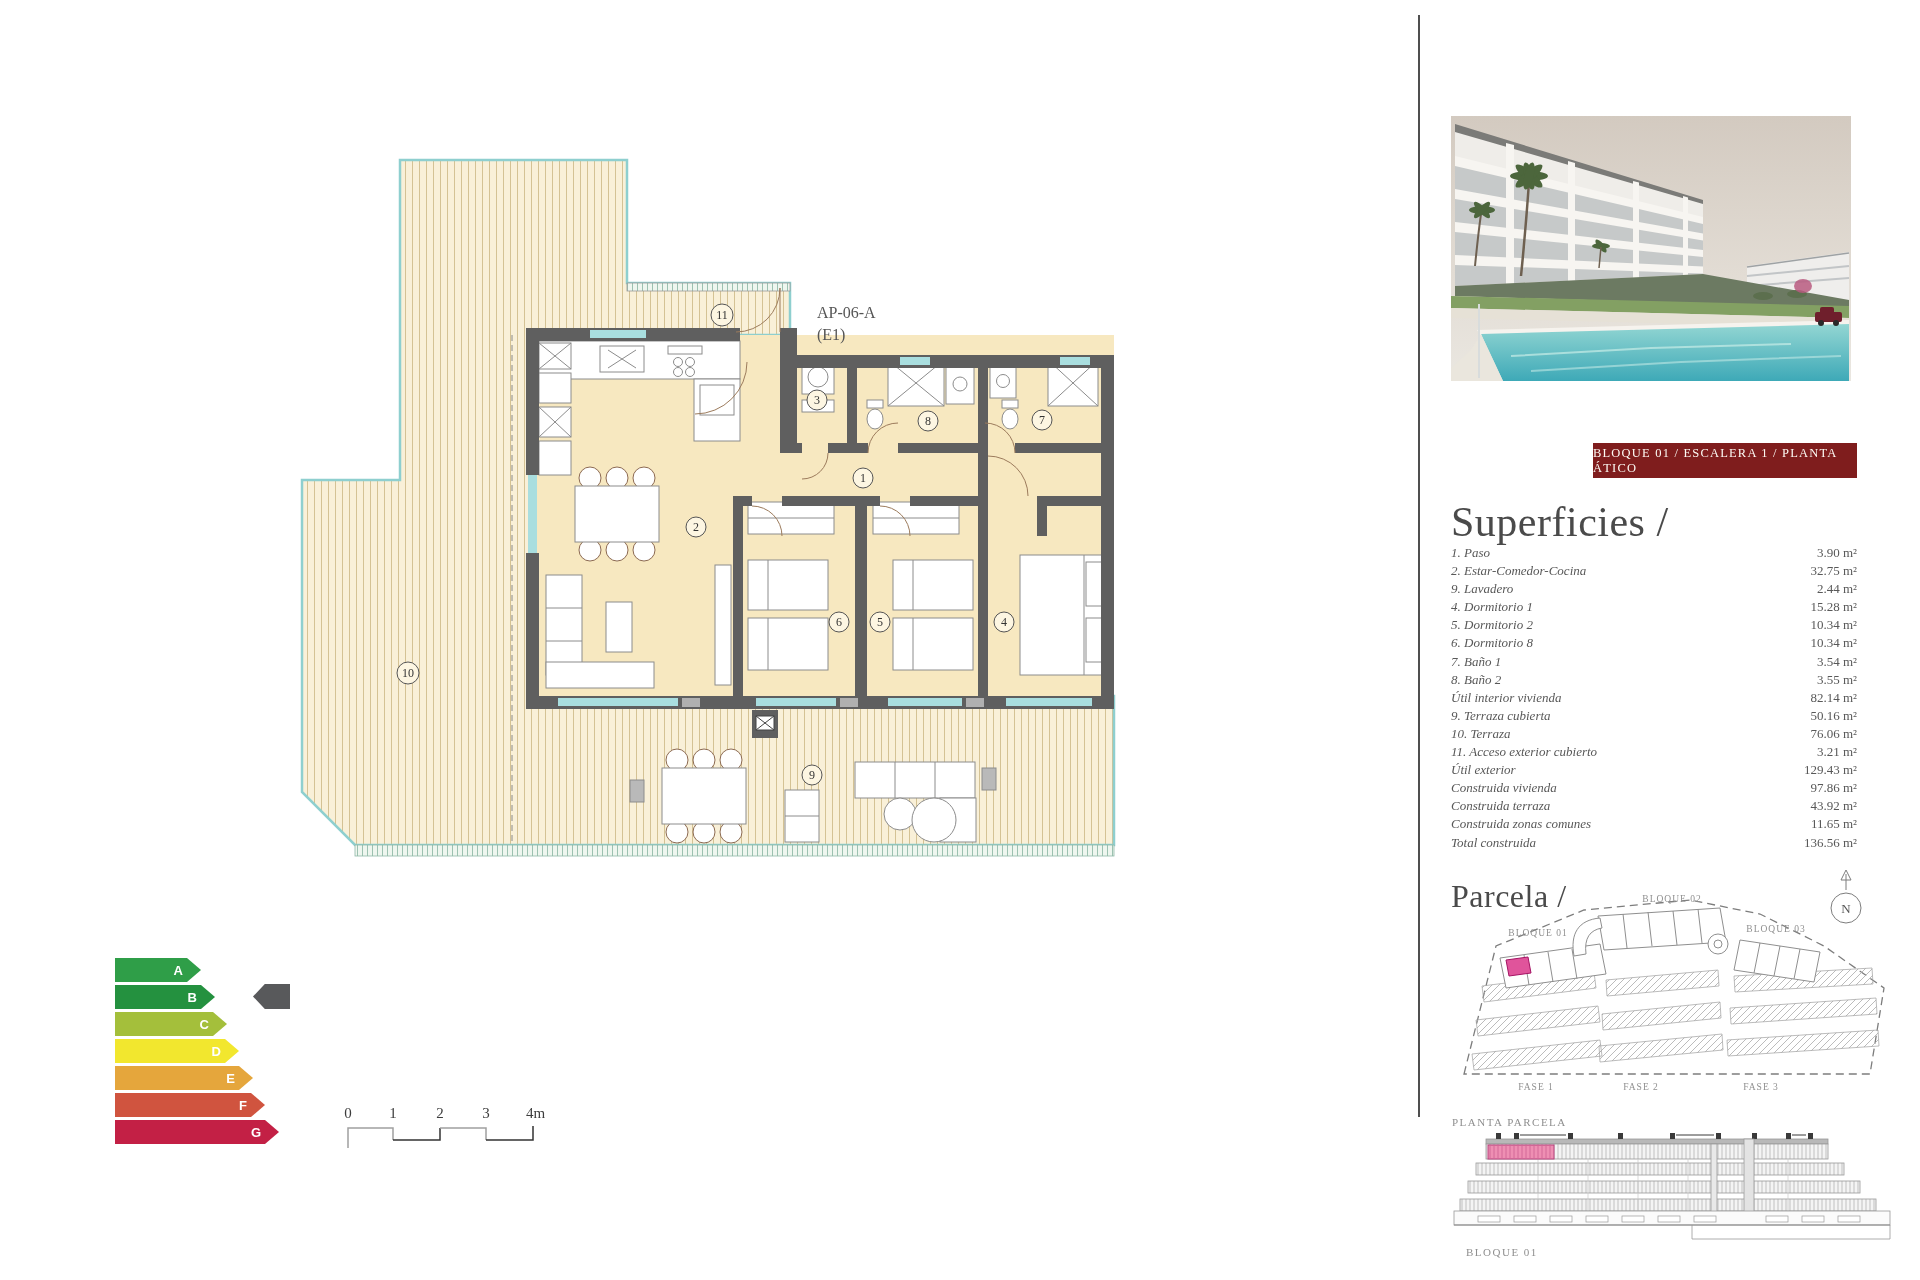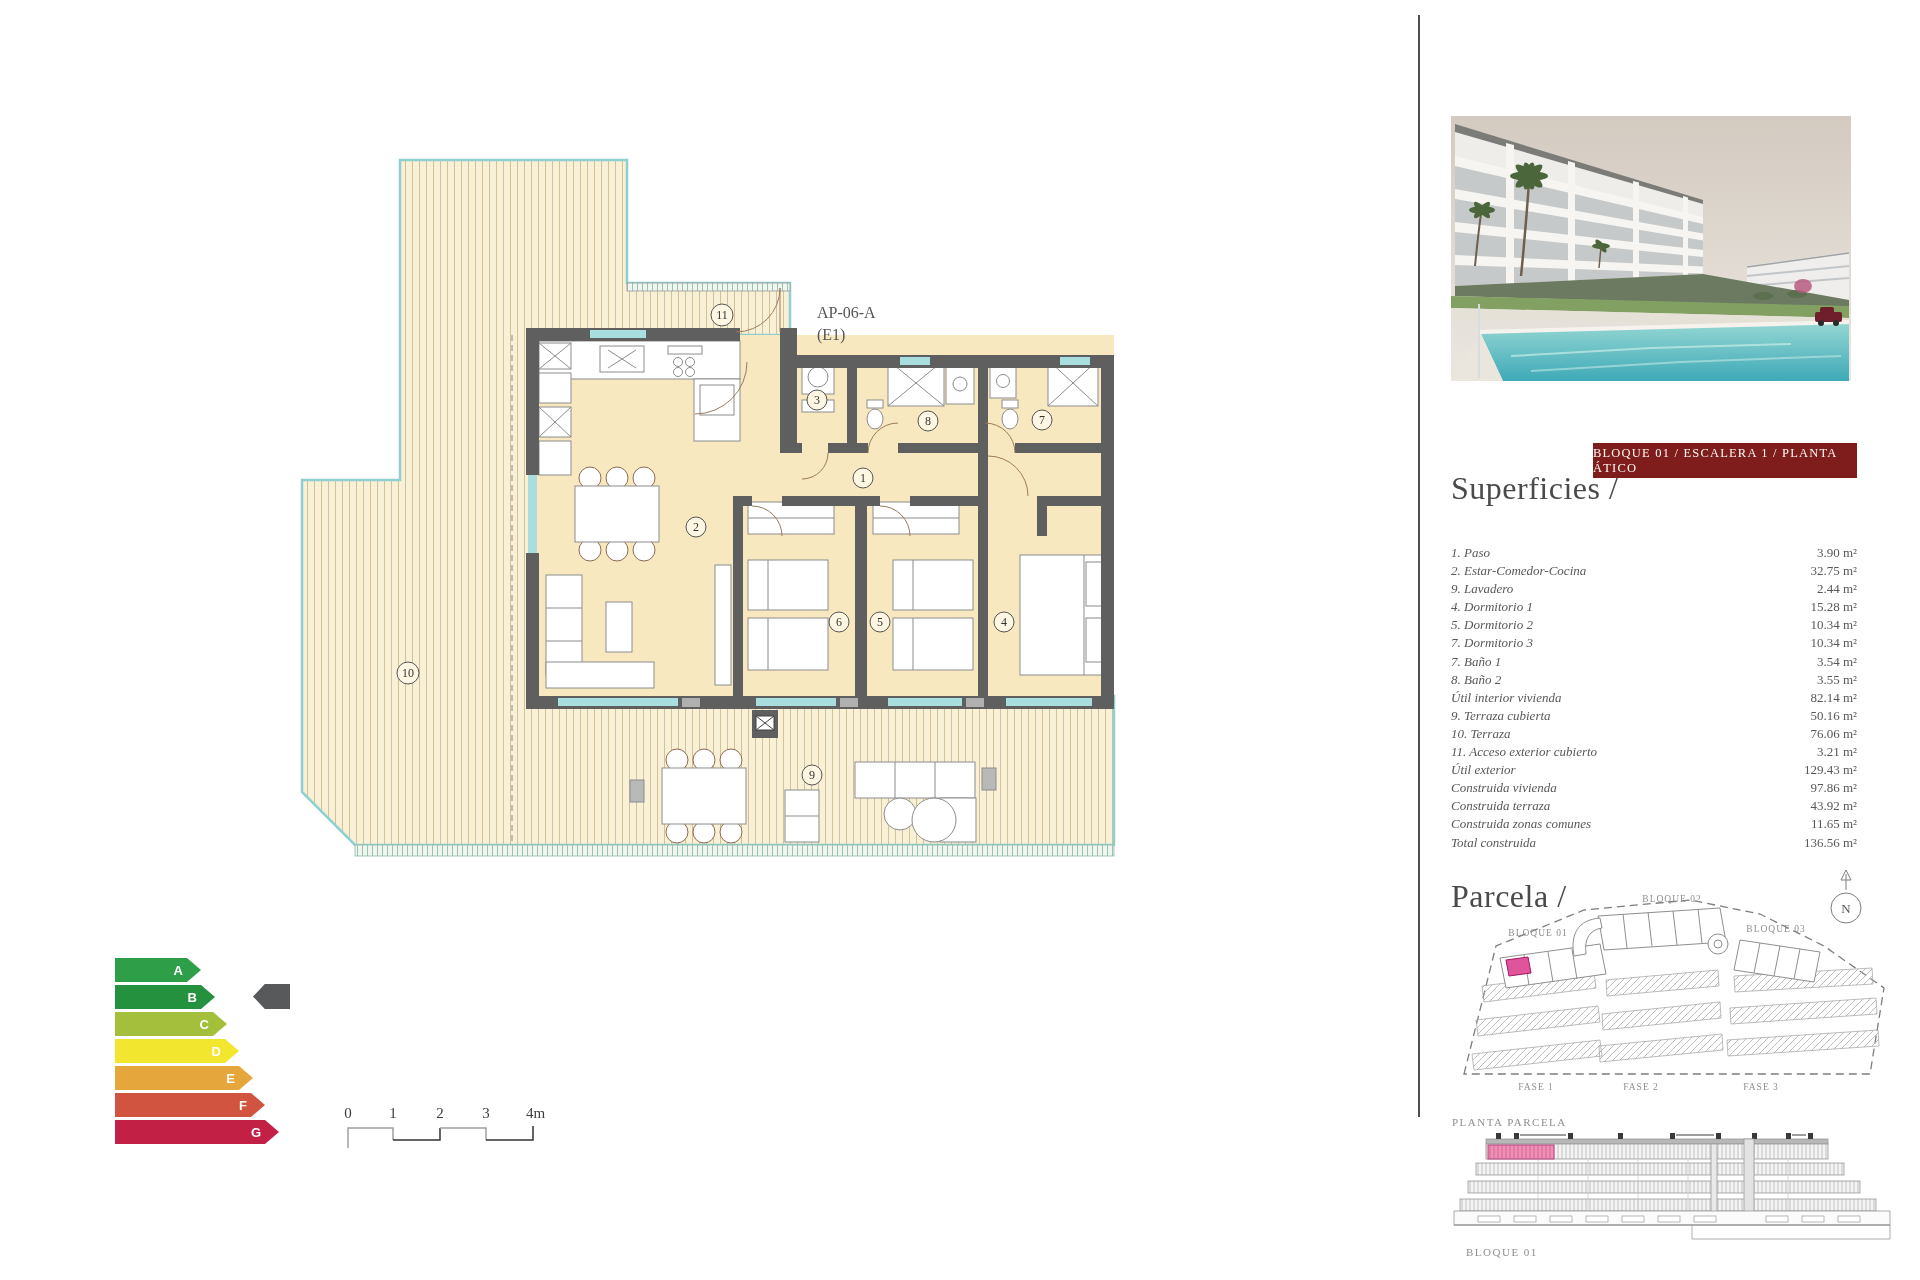--- a/index.html
+++ b/index.html
@@ -5,21 +5,21 @@
   html,body{margin:0;padding:0;background:#fff;}
   #page{position:relative;width:1920px;height:1280px;background:#ffffff;overflow:hidden;
         font-family:"Liberation Serif","DejaVu Serif",serif;color:#4a4a4a;}
   .abs{position:absolute;}
   
   #divider{left:1418px;top:15px;width:2px;height:1102px;background:#4f4f4f;}
   
   #panel-title{left:1451px;top:392px;font-size:32px;letter-spacing:.5px;color:#4a4a4a;}
   #unit-badge{left:1593px;top:443px;width:264px;height:35px;display:flex;align-items:center;justify-content:center;
               color:#fdfbf5;font-size:12.5px;letter-spacing:1.2px;}
-  #sup-heading{left:1451px;top:470px;font-size:32px;letter-spacing:.5px;}
+  #sup-heading{left:1451px;top:498px;font-size:42px;letter-spacing:.5px;}
   #sup-list{left:1451px;top:544px;width:406px;}
   .sup-row{display:flex;justify-content:space-between;font-size:13px;line-height:18.1px;color:#585858;}
   .sup-label{white-space:nowrap;font-style:italic;}
   .sup-value{white-space:nowrap;text-align:center;}
   #parcela-heading{left:1451px;top:878px;font-size:32px;letter-spacing:.5px;text-align:right;}
   .drawing-caption{font-size:11px;letter-spacing:1.5px;color:#8f8f8f;}
   
   #energy{left:115px;top:958px;width:210px;height:192px;}
   .erow{height:24px;margin-bottom:3px;}
   .earrow{height:24px;position:relative;clip-path:polygon(0 0,calc(100% - 14px) 0,100% 50%,calc(100% - 14px) 100%,0 100%);
@@ -436,21 +436,21 @@
         <span class="sup-label">4. Dormitorio 1</span>
         <span class="sup-value">15.28 m²</span>
       </div>
 
       <div class="sup-row">
         <span class="sup-label">5. Dormitorio 2</span>
         <span class="sup-value">10.34 m²</span>
       </div>
 
       <div class="sup-row">
-        <span class="sup-label">7. Dormitorio 3</span>
+        <span class="sup-label">6. Dormitorio 8</span>
         <span class="sup-value">10.34 m²</span>
       </div>
 
       <div class="sup-row">
         <span class="sup-label">7. Baño 1</span>
         <span class="sup-value">3.54 m²</span>
       </div>
 
       <div class="sup-row">
         <span class="sup-label">8. Baño 2</span>

